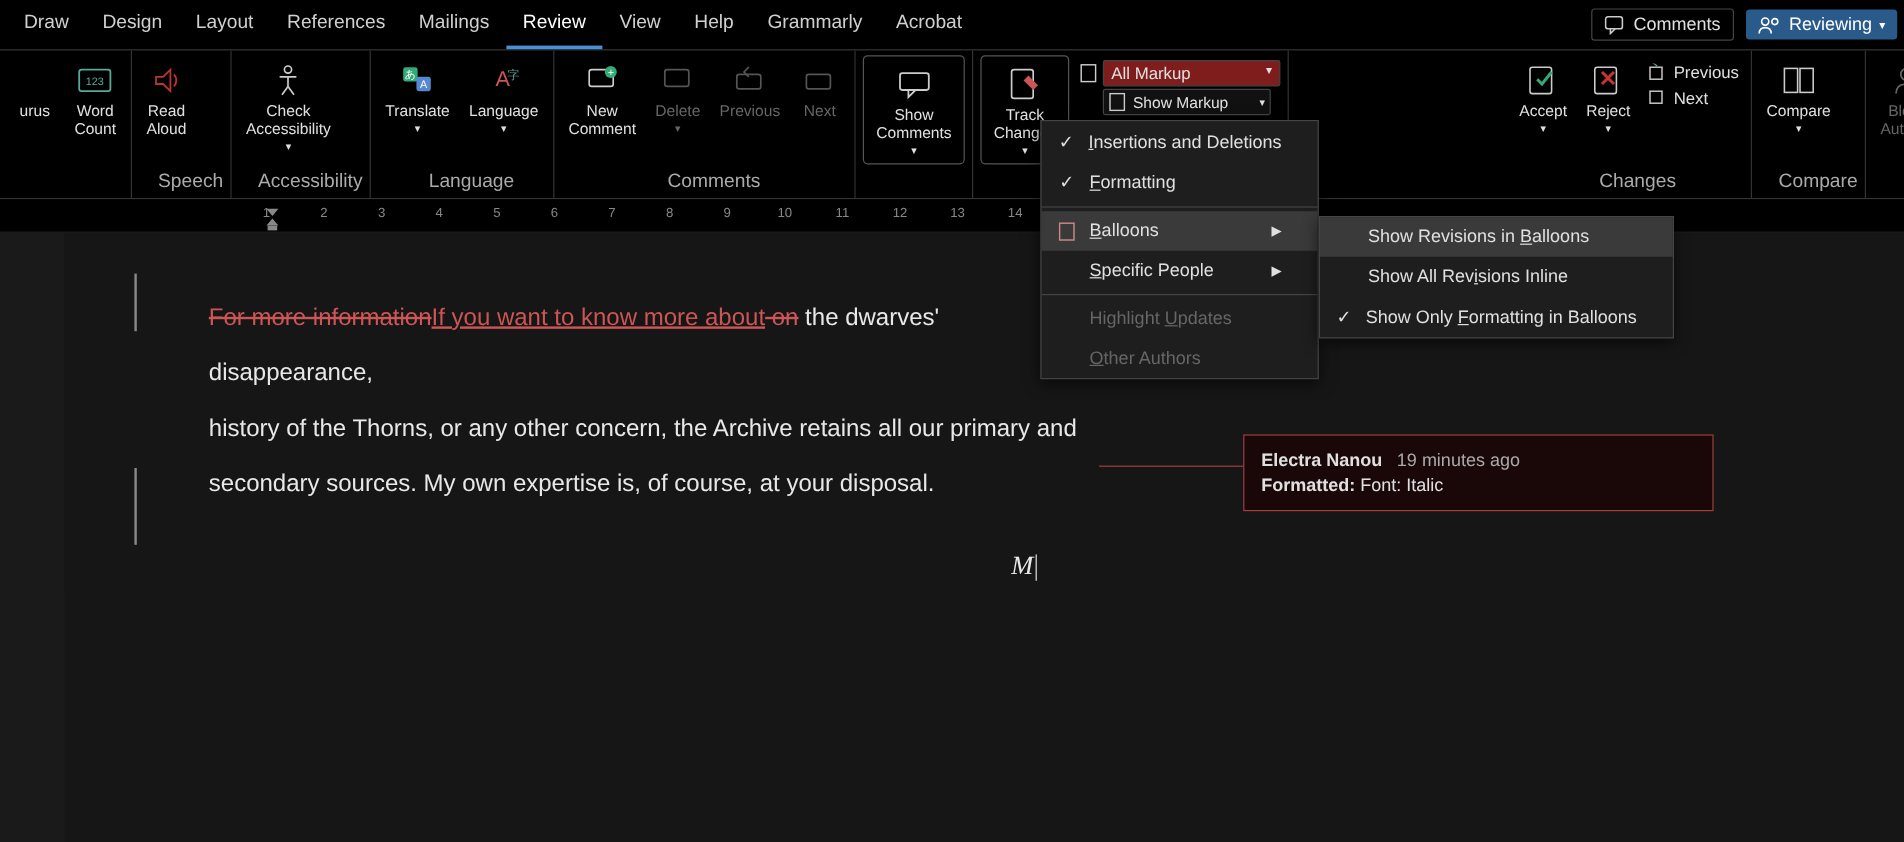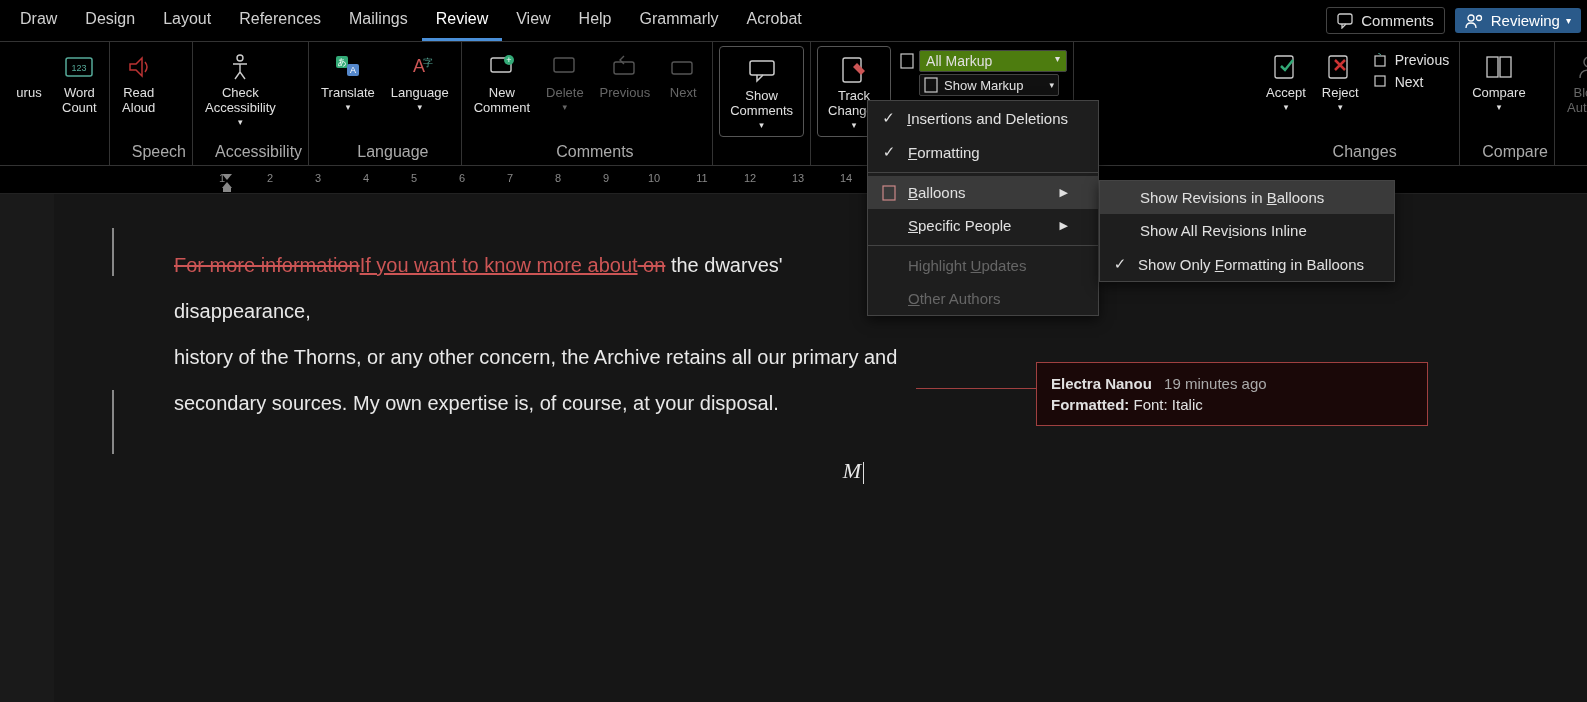--- a/index.html
+++ b/index.html
@@ -20,21 +20,21 @@
 .group-buttons { display: flex; flex: 1; align-items: flex-start; gap: 4px; }
 .group-label { text-align: center; font-size: 16px; color: #aaa; padding: 2px 0; margin-left: 16px; }
 .rbtn { display: flex; flex-direction: column; align-items: center; justify-content: flex-start; padding: 4px 6px; font-size: 13px; color: #e0e0e0; min-width: 44px; cursor: pointer; }
 .rbtn.disabled { color: #666; }
 .rbtn .ico { width: 34px; height: 34px; display: flex; align-items: center; justify-content: center; margin-bottom: 2px; }
 .rbtn .lbl { text-align: center; line-height: 1.15; white-space: pre-line; }
 .rbtn .caret { font-size: 9px; margin-top: 1px; }
 .vstack { display: flex; flex-direction: column; gap: 2px; }
 .small-row { display: flex; align-items: center; gap: 6px; font-size: 13px; padding: 2px 4px; border: 1px solid #444; border-radius: 2px; background: #111; }
 .small-row .caret { margin-left: auto; font-size: 9px; }
-.select-box { display: flex; align-items: flex-start; background: #4d7c0f; border: 1px solid #444; border-radius: 2px; padding: 2px 6px; font-size: 14px; width: 148px; justify-content: space-between; }
+.select-box { display: flex; align-items: flex-start; background: #7f1d1d; border: 1px solid #444; border-radius: 2px; padding: 2px 6px; font-size: 14px; width: 148px; justify-content: space-between; }
 .group.show-comments .rbtn, .group.track .rbtn { border: 1px solid #555; border-radius: 4px; padding: 6px 10px; }
 
 
 .ruler { height: 28px; background: #000; display: flex; align-items: center; position: relative; border-bottom: 1px solid #222; }
 .ruler-inner { position: absolute; left: 54px; right: 0; height: 20px; top: 4px; }
 .ruler-marks { position: absolute; left: 120px; width: 720px; height: 100%; }
 .ruler-num { position: absolute; font-size: 11px; color: #888; top: 2px; transform: translateX(-50%); }
 .indent-marker { position: absolute; left: 168px; top: 4px; display:flex; flex-direction:column; align-items:center; }
 .indent-marker .tri-down { width:0;height:0;border-left:5px solid transparent;border-right:5px solid transparent;border-top:6px solid #888; }
 .indent-marker .tri-up { width:0;height:0;border-left:5px solid transparent;border-right:5px solid transparent;border-bottom:6px solid #888; margin-top:2px;}

